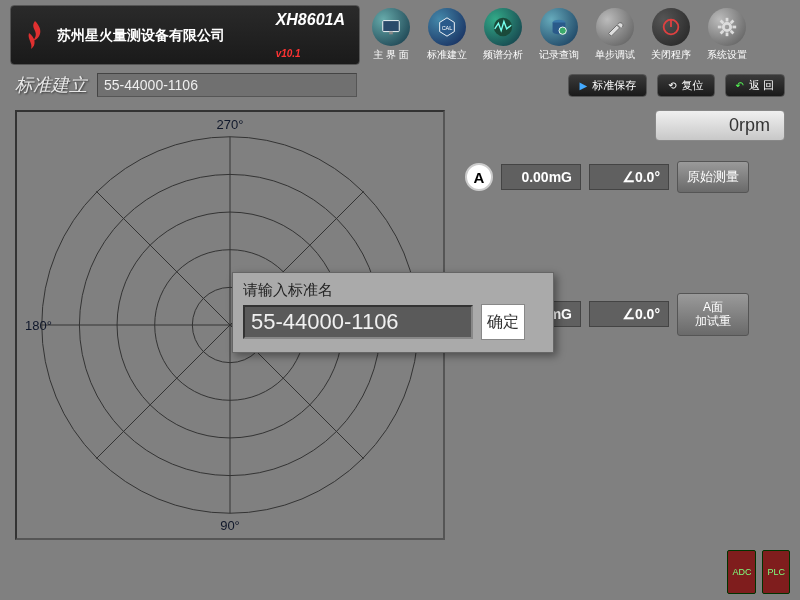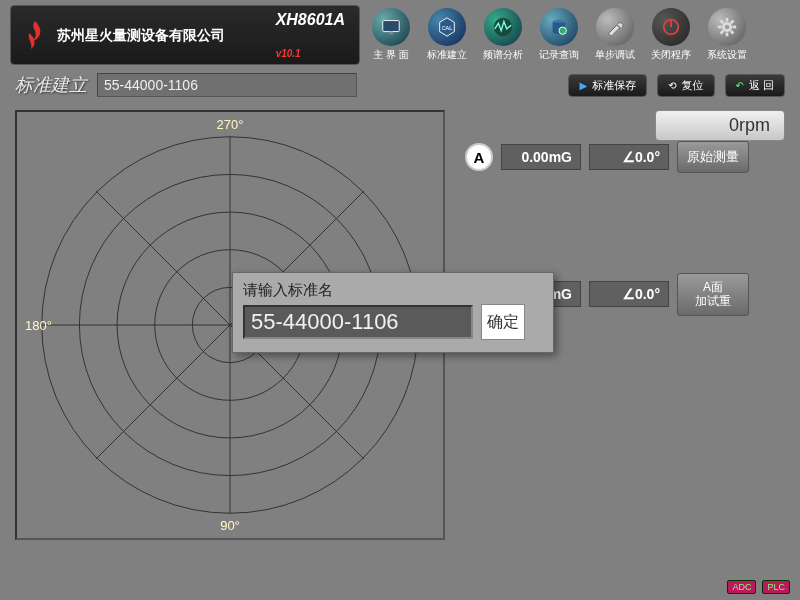--- a/index.html
+++ b/index.html
@@ -91,37 +91,38 @@
 .main { display: flex; padding: 10px 15px; gap: 20px; }
 .polar-container {
   width: 430px; height: 430px;
   border: 2px solid #555;
   border-top-color: #333; border-left-color: #333;
   background: #808080;
   position: relative;
 }
 .polar-container svg { width: 100%; height: 100%; }
 .axis-label {
-  position: absolute; color: #fef9c3; font-size: 13px;
+  position: absolute; color: #0f172a; font-size: 13px;
 }
 .axis-top { top: 5px; left: 50%; transform: translateX(-50%); }
 .axis-bottom { bottom: 5px; left: 50%; transform: translateX(-50%); }
 .axis-left { left: 8px; top: 50%; transform: translateY(-50%); }
 
 .right-panel { flex: 1; }
 .rpm-box {
   background: linear-gradient(to bottom, #f0f0f0, #c8c8c8);
   border: 1px solid #888;
   border-radius: 4px;
   text-align: right;
   padding: 4px 14px;
   font-size: 18px;
   color: #333;
   margin-left: auto;
   width: 130px;
+  margin-bottom: 20px;
 }
 .reading-row {
   display: flex; align-items: center; gap: 8px;
   margin-bottom: 100px;
 }
 .channel-badge {
   width: 28px; height: 28px; border-radius: 50%;
   background: #fff; color: #000;
   display: flex; align-items: center; justify-content: center;
   font-weight: bold; font-size: 15px;
@@ -177,25 +178,25 @@
   width: 44px; height: 36px;
   cursor: pointer;
 }
 
 .footer-badges {
   position: absolute;
   right: 10px; bottom: 6px;
   display: flex; gap: 6px;
 }
 .badge {
-  background: #be185d;
+  background: #7f1d1d;
   border: 1px solid #003300;
   color: #7fff7f;
   font-size: 9px;
-  padding: 1px 4px;
+  padding: 16px 4px;
   border-radius: 2px;
 }
 </style>
 </head>
 <body>
 
 <div class="header">
   <div class="logo-box">
     <div class="logo-icon">
       <svg viewBox="0 0 32 32">

